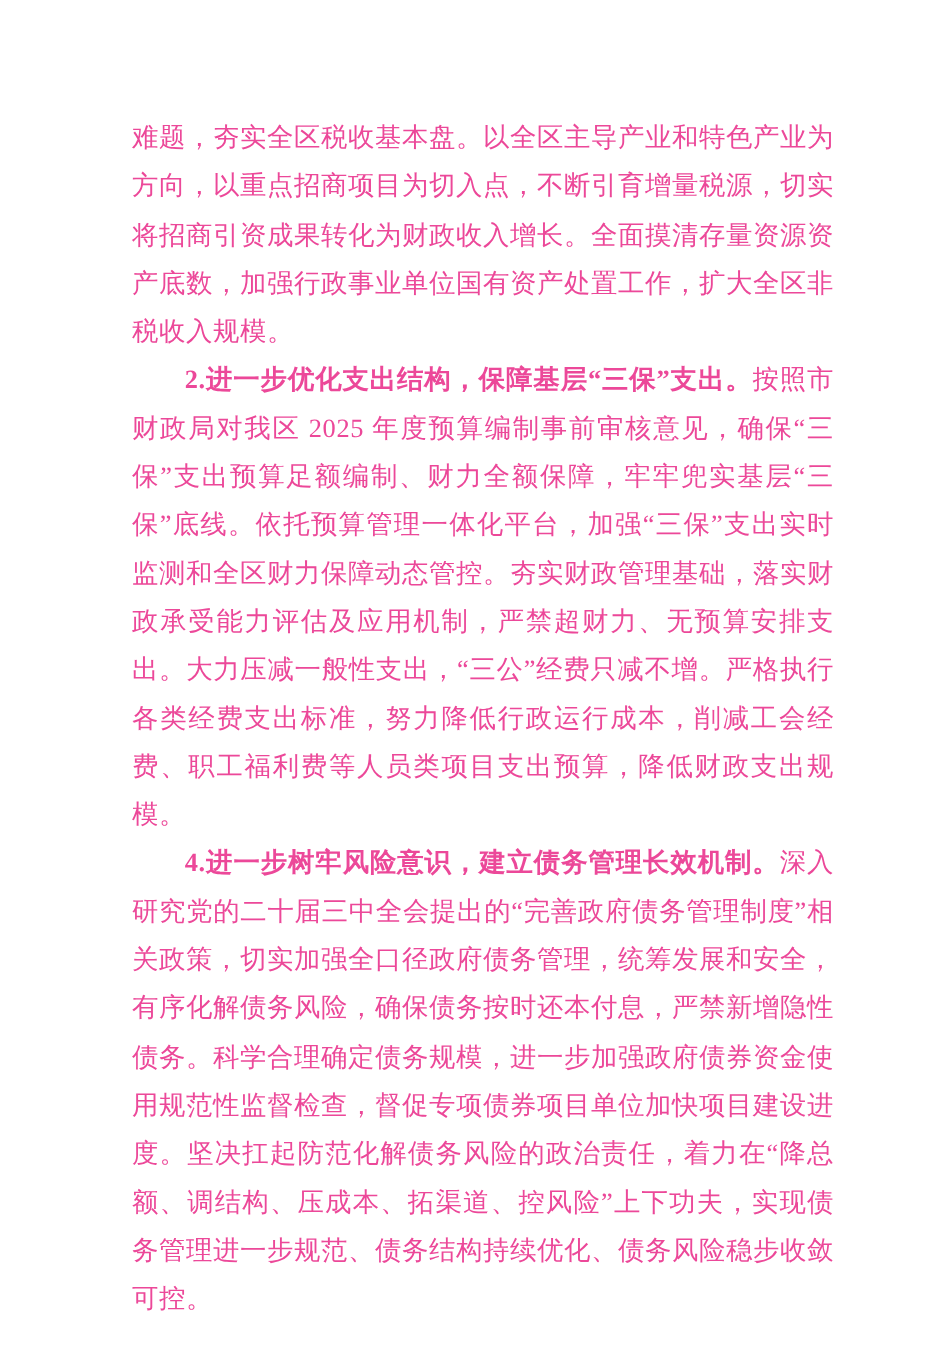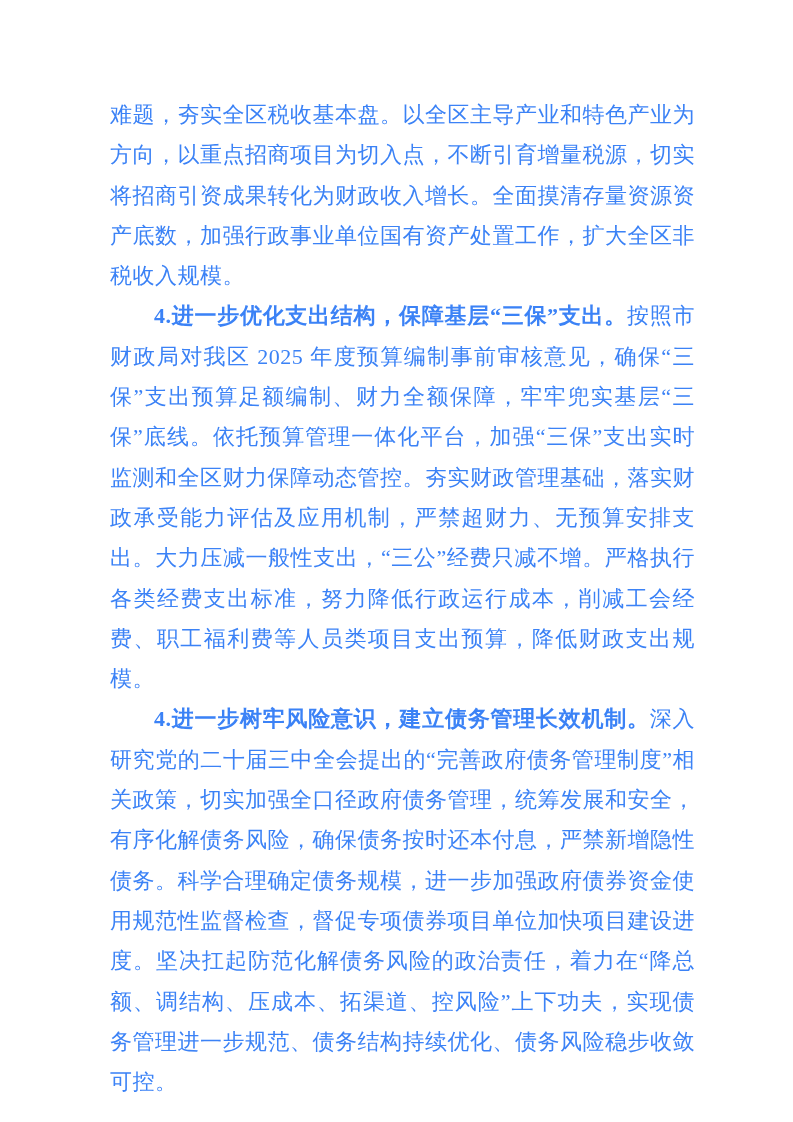--- a/index.html
+++ b/index.html
@@ -13,21 +13,21 @@
     height: 1122px;
     background: #ffffff;
     overflow: hidden;
     font-family: "Liberation Serif", "DejaVu Serif", serif;
   }
   .content {
     position: absolute;
     left: 110px;
     top: 95px;
     width: 585px;
-    color: #3b82f6;
+    color: #ec4899;
     font-size: 22px;
     line-height: 40.3px;
     letter-spacing: 0.5px;
     text-align: justify;
     text-justify: inter-ideograph;
   }
   .content p {
     margin: 0;
     padding: 0;
   }
@@ -37,16 +37,16 @@
   .run-bold {
     font-weight: bold;
   }
 </style>
 </head>
 <body>
 
 <div class="page">
   <div class="content" id="doc-body">
       <p><span class="run-regular">难题，夯实全区税收基本盘。以全区主导产业和特色产业为方向，以重点招商项目为切入点，不断引育增量税源，切实将招商引资成果转化为财政收入增长。全面摸清存量资源资产底数，加强行政事业单位国有资产处置工作，扩大全区非税收入规模。</span></p>
-      <p class="indent"><span class="run-bold">4.进一步优化支出结构，保障基层“三保”支出。</span><span class="run-regular">按照市财政局对我区 2025 年度预算编制事前审核意见，确保“三保”支出预算足额编制、财力全额保障，牢牢兜实基层“三保”底线。依托预算管理一体化平台，加强“三保”支出实时监测和全区财力保障动态管控。夯实财政管理基础，落实财政承受能力评估及应用机制，严禁超财力、无预算安排支出。大力压减一般性支出，“三公”经费只减不增。严格执行各类经费支出标准，努力降低行政运行成本，削减工会经费、职工福利费等人员类项目支出预算，降低财政支出规模。</span></p>
+      <p class="indent"><span class="run-bold">2.进一步优化支出结构，保障基层“三保”支出。</span><span class="run-regular">按照市财政局对我区 2025 年度预算编制事前审核意见，确保“三保”支出预算足额编制、财力全额保障，牢牢兜实基层“三保”底线。依托预算管理一体化平台，加强“三保”支出实时监测和全区财力保障动态管控。夯实财政管理基础，落实财政承受能力评估及应用机制，严禁超财力、无预算安排支出。大力压减一般性支出，“三公”经费只减不增。严格执行各类经费支出标准，努力降低行政运行成本，削减工会经费、职工福利费等人员类项目支出预算，降低财政支出规模。</span></p>
       <p class="indent"><span class="run-bold">4.进一步树牢风险意识，建立债务管理长效机制。</span><span class="run-regular">深入研究党的二十届三中全会提出的“完善政府债务管理制度”相关政策，切实加强全口径政府债务管理，统筹发展和安全，有序化解债务风险，确保债务按时还本付息，严禁新增隐性债务。科学合理确定债务规模，进一步加强政府债券资金使用规范性监督检查，督促专项债券项目单位加快项目建设进度。坚决扛起防范化解债务风险的政治责任，着力在“降总额、调结构、压成本、拓渠道、控风险”上下功夫，实现债务管理进一步规范、债务结构持续优化、债务风险稳步收敛可控。</span></p>
     </div>
 </div>
 
 </body></html>

